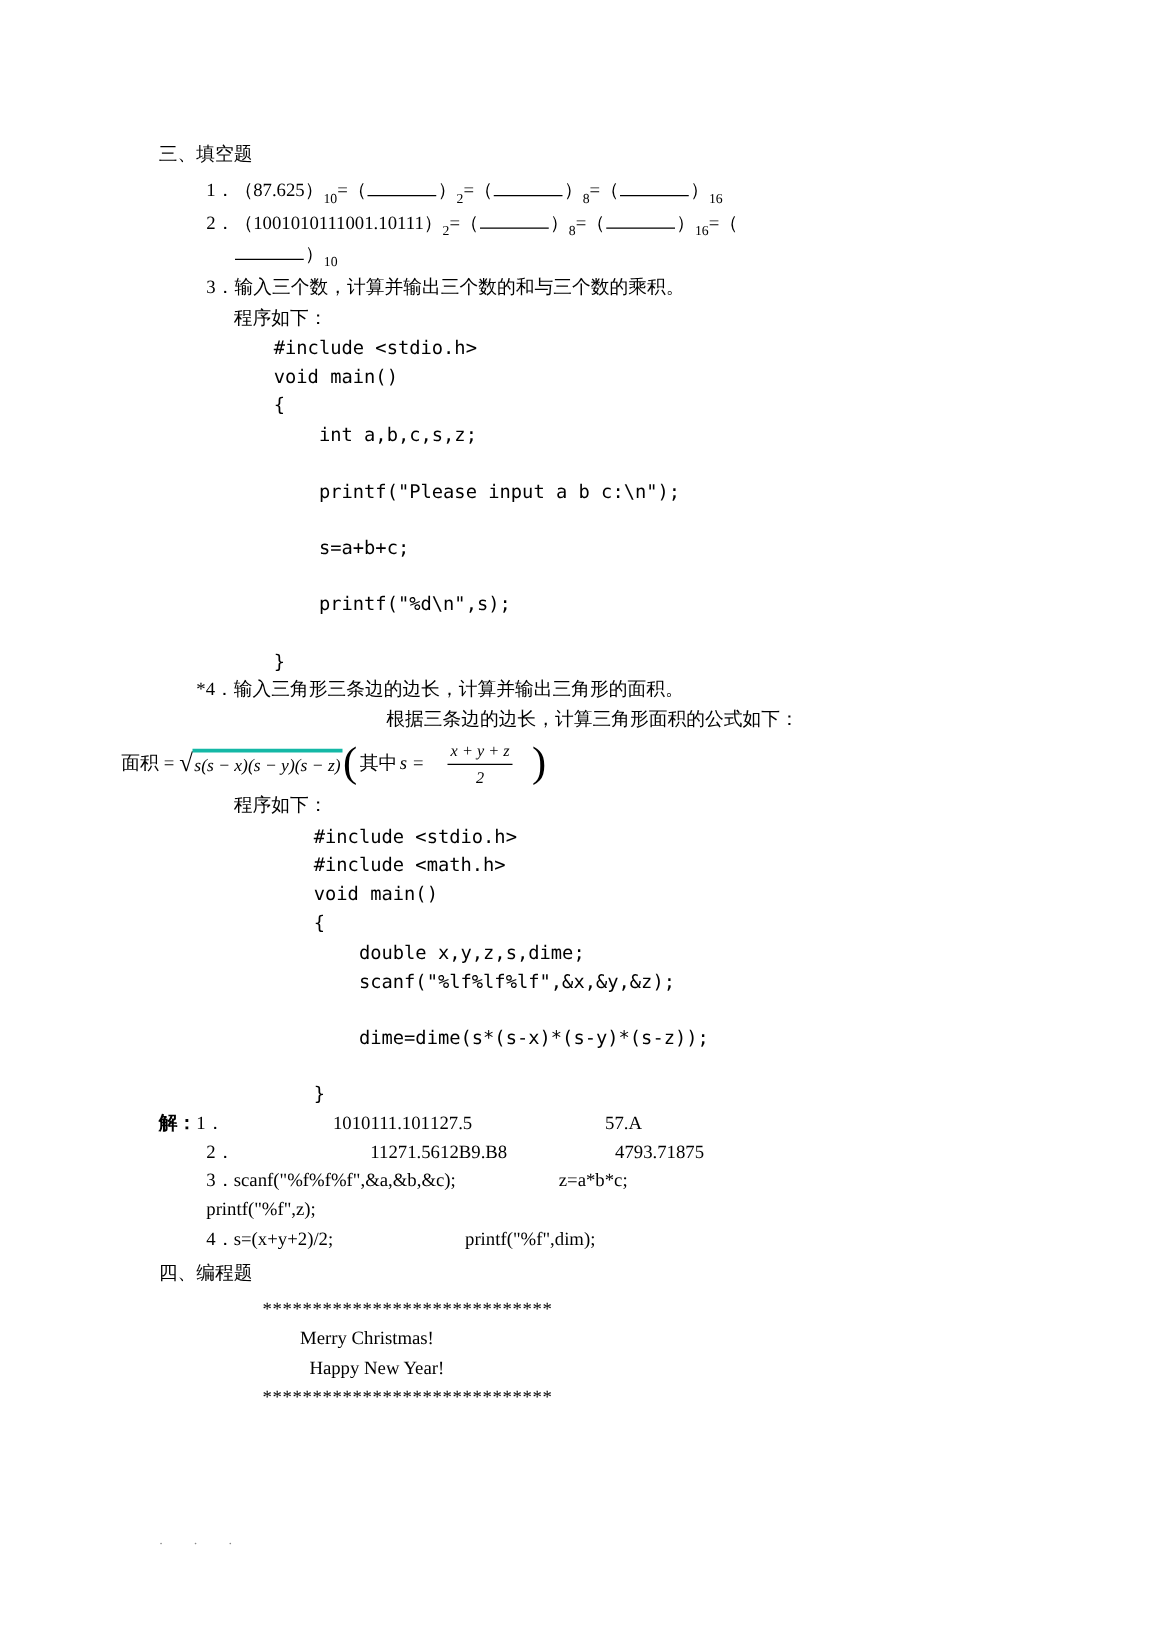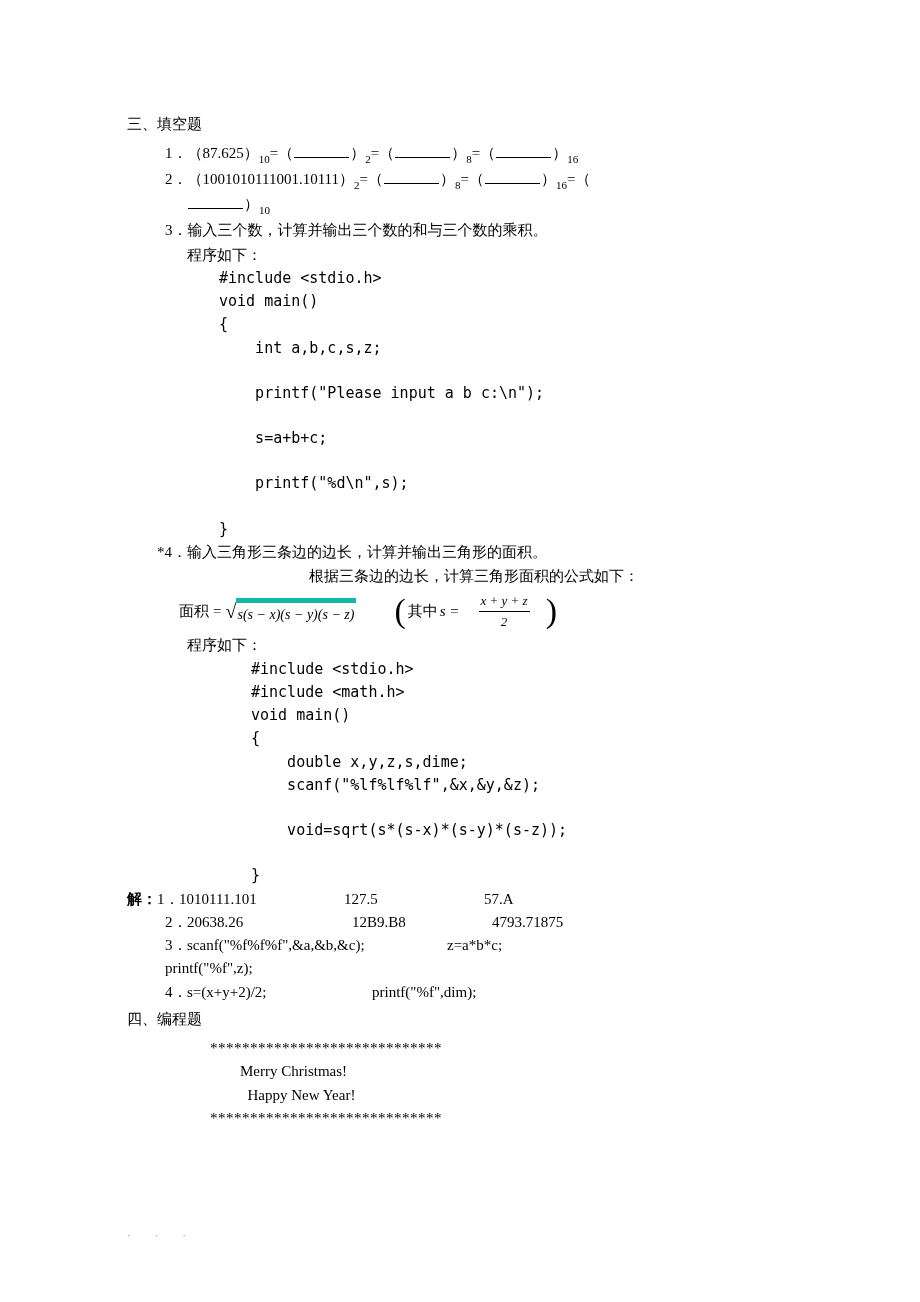--- a/index.html
+++ b/index.html
@@ -50,41 +50,39 @@
     margin-left: 124px;
     font-family: "SimSun", monospace;
   }
   .codeblock .ln, .codeblock2 .ln {
     white-space: pre;
   }
   .gap { height: 22px; }
   .formula-row {
     display: flex;
     align-items: center;
-    justify-content: center;
-    gap: 38px;
     margin: 4px 0 4px -30px;
     height: 38px;
   }
   .formula-box {
     font-family: "Cambria Math", "Times New Roman", serif;
     display: flex;
     align-items: center;
   }
   .sqrt-wrap {
     position: relative;
     display: inline-flex;
     align-items: center;
   }
   .sqrt-sym {
     font-size: 20px;
     font-family: "Cambria Math","Times New Roman",serif;
   }
   .sqrt-body {
-    border-top: 5px solid #14b8a6;
+    border-top: 3px solid #14b8a6;
     padding: 1px 2px 0 1px;
     font-style: italic;
     font-size: 14px;
   }
   .paren-group {
     display: flex;
     align-items: center;
     font-family: "Cambria Math","Times New Roman",serif;
   }
   .big-paren {
@@ -103,21 +101,21 @@
     font-size: 13px;
   }
   .frac .num { border-bottom: 1px solid #000; padding: 0 2px; }
   .frac .den { padding: 0 2px; }
   .it { font-style: italic; }
   .bold { font-weight: bold; }
   .ans-line {
     padding-left: 38px;
   }
   .c0 { width: 22px; display:inline-block;}
-  .c1 { width: 165px; display:inline-block;}
+  .c1 { width: 165px; display:inline-block;text-align:right;}
   .c2 { width: 140px; display:inline-block;}
   .c3 { width: 130px; display:inline-block;}
   .output {
     margin-left: 83px;
   }
   .stars {
     letter-spacing: 0.5px;
   }
   .footer-dots {
     position: absolute;
@@ -171,50 +169,50 @@
     <div class="formula-box">
       <span style="font-family:'SimSun';">面积</span>
       <span style="margin:0 4px;">=</span>
       <span class="sqrt-wrap">
         <span class="sqrt-sym">√</span>
         <span class="sqrt-body">s(s − x)(s − y)(s − z)</span>
       </span>
     </div>
     <div class="paren-group">
       <span class="big-paren">(</span>
-      <span style="font-family:Liberation Serif, serif;margin:0 2px;">其中 </span>
+      <span style="font-family:Liberation Mono, monospace;margin:0 2px;">其中 </span>
       <span class="it" style="margin-right:3px;">s =</span>
       <span class="frac">
         <span class="num">x + y + z</span>
         <span class="den">2</span>
       </span>
       <span class="big-paren">)</span>
     </div>
   </div>
 
   <div class="q-item-b">程序如下：</div>
   <div class="codeblock2">
     <div class="ln">#include &lt;stdio.h&gt;</div>
     <div class="ln">#include &lt;math.h&gt;</div>
     <div class="ln">void main()</div>
     <div class="ln">{</div>
     <div class="ln">    double x,y,z,s,dime;</div>
     <div class="ln">    scanf("%lf%lf%lf",&amp;x,&amp;y,&amp;z);</div>
     <div class="gap"></div>
-    <div class="ln">    void=sqrt(s*(s-x)*(s-y)*(s-z));</div>
+    <div class="ln">    dime=dime(s*(s-x)*(s-y)*(s-z));</div>
     <div class="gap"></div>
     <div class="ln">}</div>
   </div>
 
   <div>
     <div>
       <span class="bold">解：</span><span class="c0">1．</span><span class="c1">1010111.101</span><span class="c2">127.5</span><span class="c3">57.A</span>
     </div>
     <div class="ans-line">
-      <span class="c0">2．</span><span class="c1">20638.26</span><span class="c2">12B9.B8</span><span class="c3">4793.71875</span>
+      <span class="c0">2．</span><span class="c1">11271.56</span><span class="c2">12B9.B8</span><span class="c3">4793.71875</span>
     </div>
     <div class="ans-line">
       <span class="c0">3．</span><span style="display:inline-block;width:260px;">scanf("%f%f%f",&amp;a,&amp;b,&amp;c);</span><span style="display:inline-block;width:140px;">z=a*b*c;</span><span>printf("%f",z);</span>
     </div>
     <div class="ans-line">
       <span class="c0">4．</span><span style="display:inline-block;width:185px;">s=(x+y+2)/2;</span><span>printf("%f",dim);</span>
     </div>
   </div>
 
   <div class="heading" style="margin-top:4px;">四、编程题</div>

